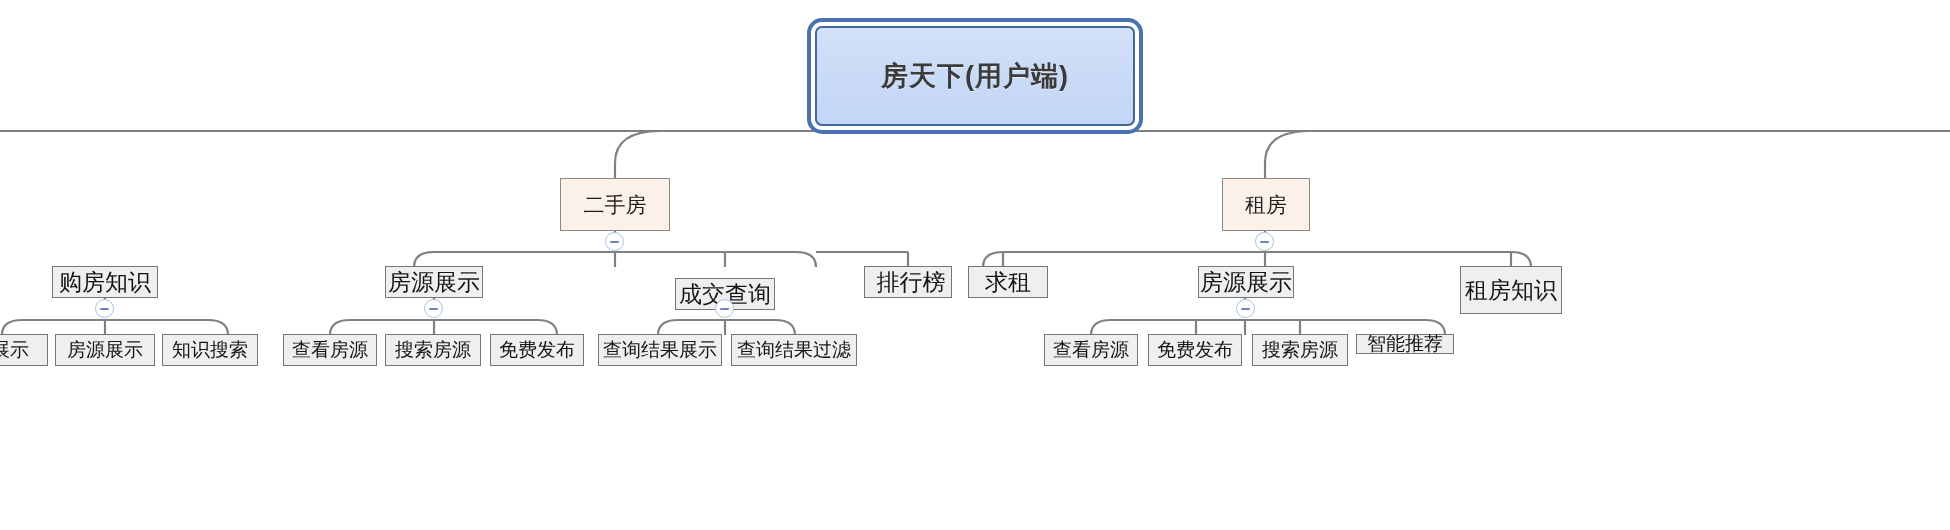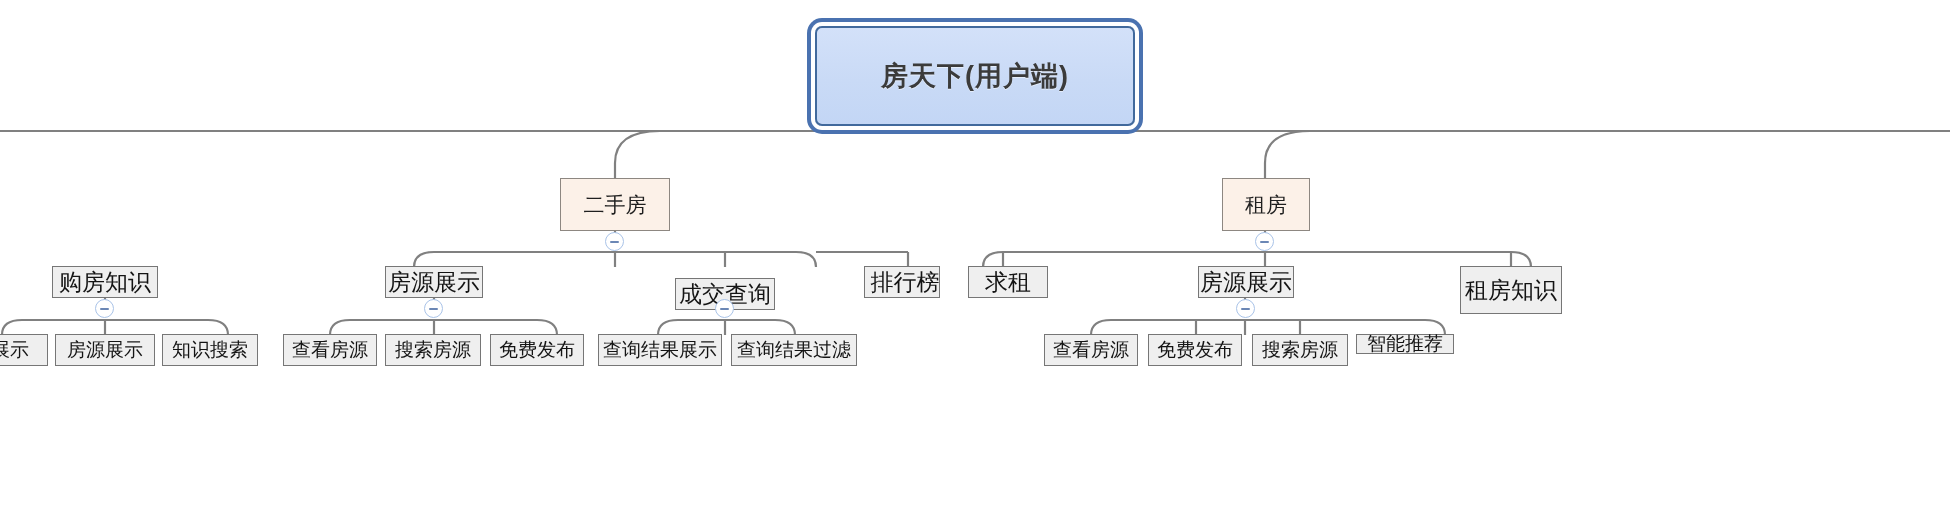--- a/index.html
+++ b/index.html
@@ -157,21 +157,21 @@
   <div class="node lvl3" style="left:385px;top:266px;width:98px;height:32px;">房源展示</div>
   <div class="collapse" style="left:424px;top:299px;">
     <i></i>
   </div>
 
   <div class="node lvl3" style="left:675px;top:266px;width:100px;height:32px;margin-top:12px;">成交查询</div>
   <div class="collapse" style="left:715px;top:299px;">
     <i></i>
   </div>
 
-  <div class="node lvl3" style="left:864px;top:266px;width:76px;height:32px;padding-left:6px;">排行榜</div>
+  <div class="node lvl3" style="left:864px;top:266px;width:88px;height:32px;padding-left:6px;">排行榜</div>
 
   <div class="node lvl3" style="left:968px;top:266px;width:80px;height:32px;">求租</div>
 
   <div class="node lvl3" style="left:1198px;top:266px;width:96px;height:32px;">房源展示</div>
   <div class="collapse" style="left:1236px;top:299px;">
     <i></i>
   </div>
 
   <div class="node lvl3" style="left:1460px;top:266px;width:102px;height:48px;">租房知识</div>
 

